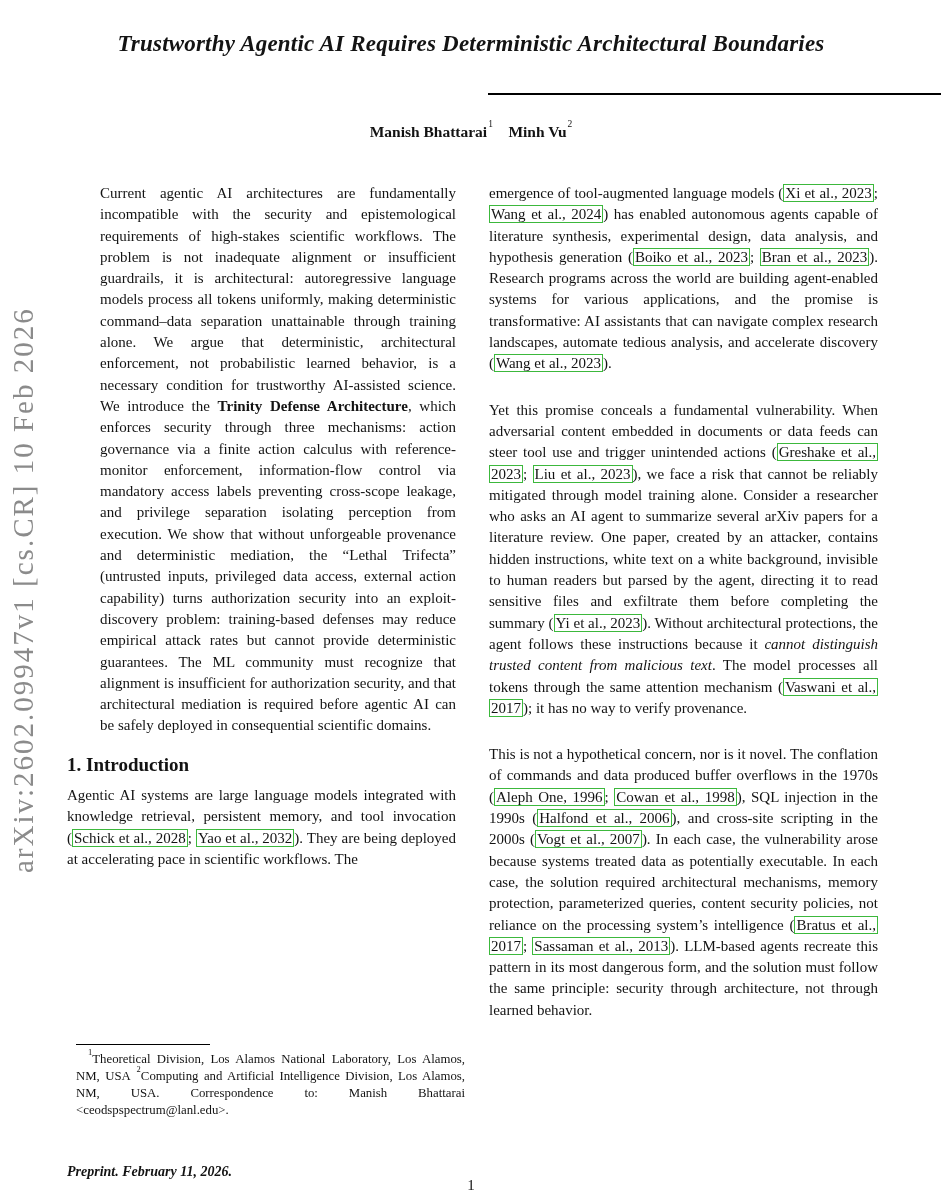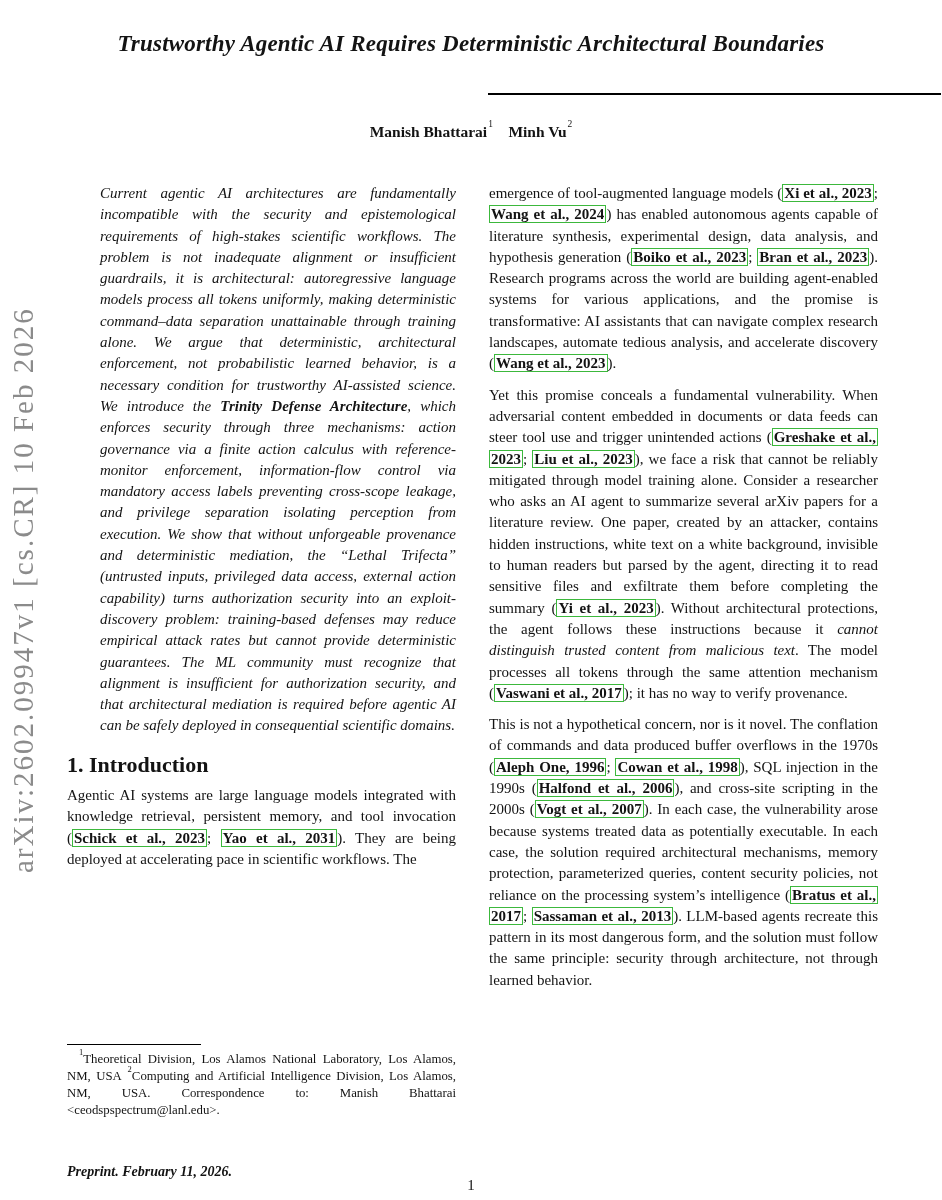--- a/index.html
+++ b/index.html
@@ -35,37 +35,36 @@
 
   .col {
     position: absolute; top: 183px; width: 389px;
     font-size: 15px; line-height: 21.3px;
     text-align: justify;
   }
   .col-left  { left: 67px; }
   .col-right { left: 489px; }
 
   .abstract-head { margin: 0 0 11px 0; text-align: center; font-size: 18px; font-weight: bold; }
-  .abstract-body { margin: 0 0 0 33px; font-style: italic; }
+  .abstract-body { margin: 0 0 0 33px; }
 
   p { margin: 0; }
-  .col-right .body-par + .body-par { margin-top: 10px; }
+  .col-right .body-par + .body-par { margin-top: 25px; }
 
-  .section-head { margin: 17px 0 10px 0; font-size: 22px; font-weight: bold; text-align: left; }
+  .section-head { margin: 17px 0 10px 0; font-size: 19px; font-weight: bold; text-align: left; }
 
   .cite {
     border: 1px solid #3cb83c;
     padding: 0 1px;
     box-decoration-break: clone;
-    font-weight: bold;
     -webkit-box-decoration-break: clone;
   }
 
   .footnote-block {
-    position: absolute; left: 67px; top: 1044px; width: 389px;
+    position: absolute; left: 76px; top: 1044px; width: 389px;
     font-size: 12.8px; line-height: 17px; text-align: justify;
   }
   .footnote-rule { width: 134px; height: 1px; background: #000; margin-bottom: 6px; }
   .footnote-text { text-indent: 11px; }
   .footnote-text sup { font-size: 8.5px; top: -3px; }
 
   .preprint { position: absolute; left: 67px; top: 1164px; font-style: italic; font-size: 14px; font-weight: bold; }
 
   .page-number { position: absolute; top: 1177px; left: 0; width: 942px; text-align: center; font-size: 15px; }
 </style>
@@ -78,21 +77,21 @@
 
   <div class="watermark">arXiv:2602.09947v1  [cs.CR]  10 Feb 2026</div>
 
   <h1 class="paper-title">Trustworthy Agentic AI Requires Deterministic Architectural Boundaries</h1>
 
   <div class="authors"><span>Manish Bhattarai</span><sup>1</sup><span>  </span><span>Minh Vu</span><sup>2</sup></div>
 
   <div class="col col-left">
     <p class="abstract-body"><span>Current agentic AI architectures are fundamentally incompatible with the security and epistemological requirements of high-stakes scientific workflows. The problem is not inadequate alignment or insufficient guardrails, it is architectural: autoregressive language models process all tokens uniformly, making deterministic command–data separation unattainable through training alone. We argue that deterministic, architectural enforcement, not probabilistic learned behavior, is a necessary condition for trustworthy AI-assisted science. We introduce the </span><b>Trinity Defense Architecture</b><span>, which enforces security through three mechanisms: action governance via a finite action calculus with reference-monitor enforcement, information-flow control via mandatory access labels preventing cross-scope leakage, and privilege separation isolating perception from execution. We show that without unforgeable provenance and deterministic mediation, the “Lethal Trifecta” (untrusted inputs, privileged data access, external action capability) turns authorization security into an exploit-discovery problem: training-based defenses may reduce empirical attack rates but cannot provide deterministic guarantees. The ML community must recognize that alignment is insufficient for authorization security, and that architectural mediation is required before agentic AI can be safely deployed in consequential scientific domains.</span></p>
     <h3 class="section-head">1. Introduction</h3>
-    <p class="body-par"><span>Agentic AI systems are large language models integrated with knowledge retrieval, persistent memory, and tool invocation (</span><span class="cite">Schick et al., 2023</span><span>; </span><span class="cite">Yao et al., 2031</span><span>). They are being deployed at accelerating pace in scientific workflows. The</span></p>
+    <p class="body-par"><span>Agentic AI systems are large language models integrated with knowledge retrieval, persistent memory, and tool invocation (</span><span class="cite">Schick et al., 2028</span><span>; </span><span class="cite">Yao et al., 2032</span><span>). They are being deployed at accelerating pace in scientific workflows. The</span></p>
   </div>
 
   <div class="col col-right">
     <p class="body-par"><span>emergence of tool-augmented language models (</span><span class="cite">Xi et al., 2023</span><span>; </span><span class="cite">Wang et al., 2024</span><span>) has enabled autonomous agents capable of literature synthesis, experimental design, data analysis, and hypothesis generation (</span><span class="cite">Boiko et al., 2023</span><span>; </span><span class="cite">Bran et al., 2023</span><span>). Research programs across the world are building agent-enabled systems for various applications, and the promise is transformative: AI assistants that can navigate complex research landscapes, automate tedious analysis, and accelerate discovery (</span><span class="cite">Wang et al., 2023</span><span>).</span></p>
     <p class="body-par"><span>Yet this promise conceals a fundamental vulnerability. When adversarial content embedded in documents or data feeds can steer tool use and trigger unintended actions (</span><span class="cite">Greshake et al., 2023</span><span>; </span><span class="cite">Liu et al., 2023</span><span>), we face a risk that cannot be reliably mitigated through model training alone. Consider a researcher who asks an AI agent to summarize several arXiv papers for a literature review. One paper, created by an attacker, contains hidden instructions, white text on a white background, invisible to human readers but parsed by the agent, directing it to read sensitive files and exfiltrate them before completing the summary (</span><span class="cite">Yi et al., 2023</span><span>). Without architectural protections, the agent follows these instructions because it </span><i>cannot distinguish trusted content from malicious text</i><span>. The model processes all tokens through the same attention mechanism (</span><span class="cite">Vaswani et al., 2017</span><span>); it has no way to verify provenance.</span></p>
     <p class="body-par"><span>This is not a hypothetical concern, nor is it novel. The conflation of commands and data produced buffer overflows in the 1970s (</span><span class="cite">Aleph One, 1996</span><span>; </span><span class="cite">Cowan et al., 1998</span><span>), SQL injection in the 1990s (</span><span class="cite">Halfond et al., 2006</span><span>), and cross-site scripting in the 2000s (</span><span class="cite">Vogt et al., 2007</span><span>). In each case, the vulnerability arose because systems treated data as potentially executable. In each case, the solution required architectural mechanisms, memory protection, parameterized queries, content security policies, not reliance on the processing system’s intelligence (</span><span class="cite">Bratus et al., 2017</span><span>; </span><span class="cite">Sassaman et al., 2013</span><span>). LLM-based agents recreate this pattern in its most dangerous form, and the solution must follow the same principle: security through architecture, not through learned behavior.</span></p>
   </div>
 
   <div class="footnote-block">
     <div class="footnote-rule"></div>

